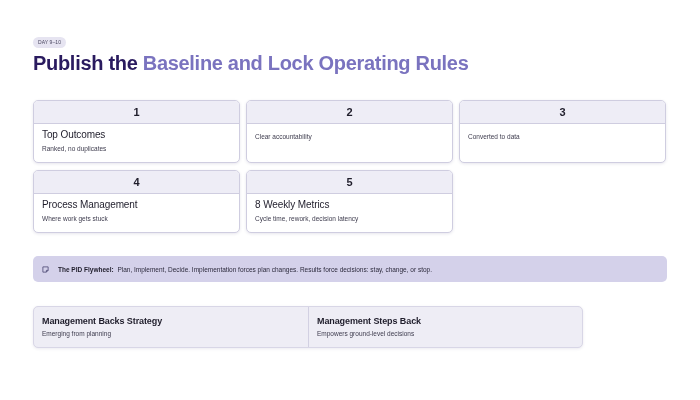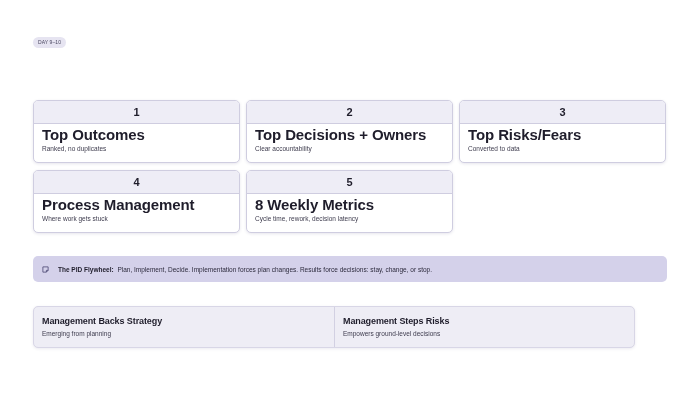--- a/index.html
+++ b/index.html
@@ -33,80 +33,82 @@
       overflow: hidden;
     }
     .card-head {
       height: 23px; background: #eeedf6;
       border-bottom: 1px solid #cfcde0;
       text-align: center; font-weight: bold; font-size: 11px;
       line-height: 23px; color: #1f1d2b;
     }
     .card-body { padding: 5px 8px 0 8px; }
     .card-title {
-      font-weight: bold; font-size: 15px; line-height: 12px; color: #1f1d2b;
+      font-weight: normal; font-size: 10px; line-height: 12px; color: #1f1d2b;
       letter-spacing: -0.1px;
     }
     .card-sub {
       font-size: 6.5px; line-height: 11px; color: #3d3b4d; margin-top: 2px;
     }
 
     .callout {
       position: absolute; left: 33px; top: 256px; width: 634px; height: 26px;
       background: #d4d1ea; border-radius: 5px;
       display: flex; align-items: center; padding-left: 9px;
       font-size: 6.5px; color: #2c2a3c;
     }
     .callout-icon {
       width: 7px; height: 7px; margin-right: 9px; flex: 0 0 auto;
     }
     .callout b { font-weight: bold; color: #1f1d2b; margin-right: 2px; }
 
     .compare {
-      position: absolute; left: 33px; top: 306px; width: 602px; height: 42px;
+      position: absolute; left: 33px; top: 306px; width: 550px; height: 42px;
       background: #eeedf5; border: 1px solid #d8d6e6; border-radius: 5px;
       box-shadow: 0 1px 3px rgba(60, 50, 110, 0.10);
       display: flex; overflow: hidden;
     }
     .compare-col { flex: 1 1 50%; padding: 8px 8px 0 8px; }
     .compare-col + .compare-col { border-left: 1px solid #d2d0e2; }
     .compare-title {
       font-weight: bold; font-size: 9px; line-height: 12px; color: #1f1d2b;
       letter-spacing: -0.1px;
     }
     .compare-sub { font-size: 6.5px; line-height: 11px; color: #3d3b4d; margin-top: 1px; }
   </style>
 </head>
 <body>
 
 <div class="page">
 
   <div class="badge">DAY 9–10</div>
 
+  <h1 class="title">
+    <span class="dark">Publish the</span>
+    <span class="accent">Baseline and Lock Operating Rules</span>
+  </h1>
 
   <div class="card" style="left:33px; top:100px;">
     <div class="card-head">1</div>
     <div class="card-body">
       <div class="card-title">Top Outcomes</div>
       <div class="card-sub">Ranked, no duplicates</div>
     </div>
   </div>
 
   <div class="card" style="left:246px; top:100px;">
     <div class="card-head">2</div>
     <div class="card-body">
-      <div class="card-title">Top Decisions + Owners</div>
       <div class="card-sub">Clear accountability</div>
     </div>
   </div>
 
   <div class="card" style="left:459px; top:100px;">
     <div class="card-head">3</div>
     <div class="card-body">
-      <div class="card-title">Top Risks/Fears</div>
       <div class="card-sub">Converted to data</div>
     </div>
   </div>
 
   <div class="card" style="left:33px; top:170px;">
     <div class="card-head">4</div>
     <div class="card-body">
       <div class="card-title">Process Management</div>
       <div class="card-sub">Where work gets stuck</div>
     </div>
@@ -130,18 +132,18 @@
       <span>Plan, Implement, Decide. Implementation forces plan changes. Results force decisions: stay, change, or stop.</span>
     </span>
   </div>
 
   <div class="compare">
     <div class="compare-col">
       <div class="compare-title">Management Backs Strategy</div>
       <div class="compare-sub">Emerging from planning</div>
     </div>
     <div class="compare-col">
-      <div class="compare-title">Management Steps Risks</div>
+      <div class="compare-title">Management Steps Back</div>
       <div class="compare-sub">Empowers ground-level decisions</div>
     </div>
   </div>
 
 </div>
 
 </body></html>

